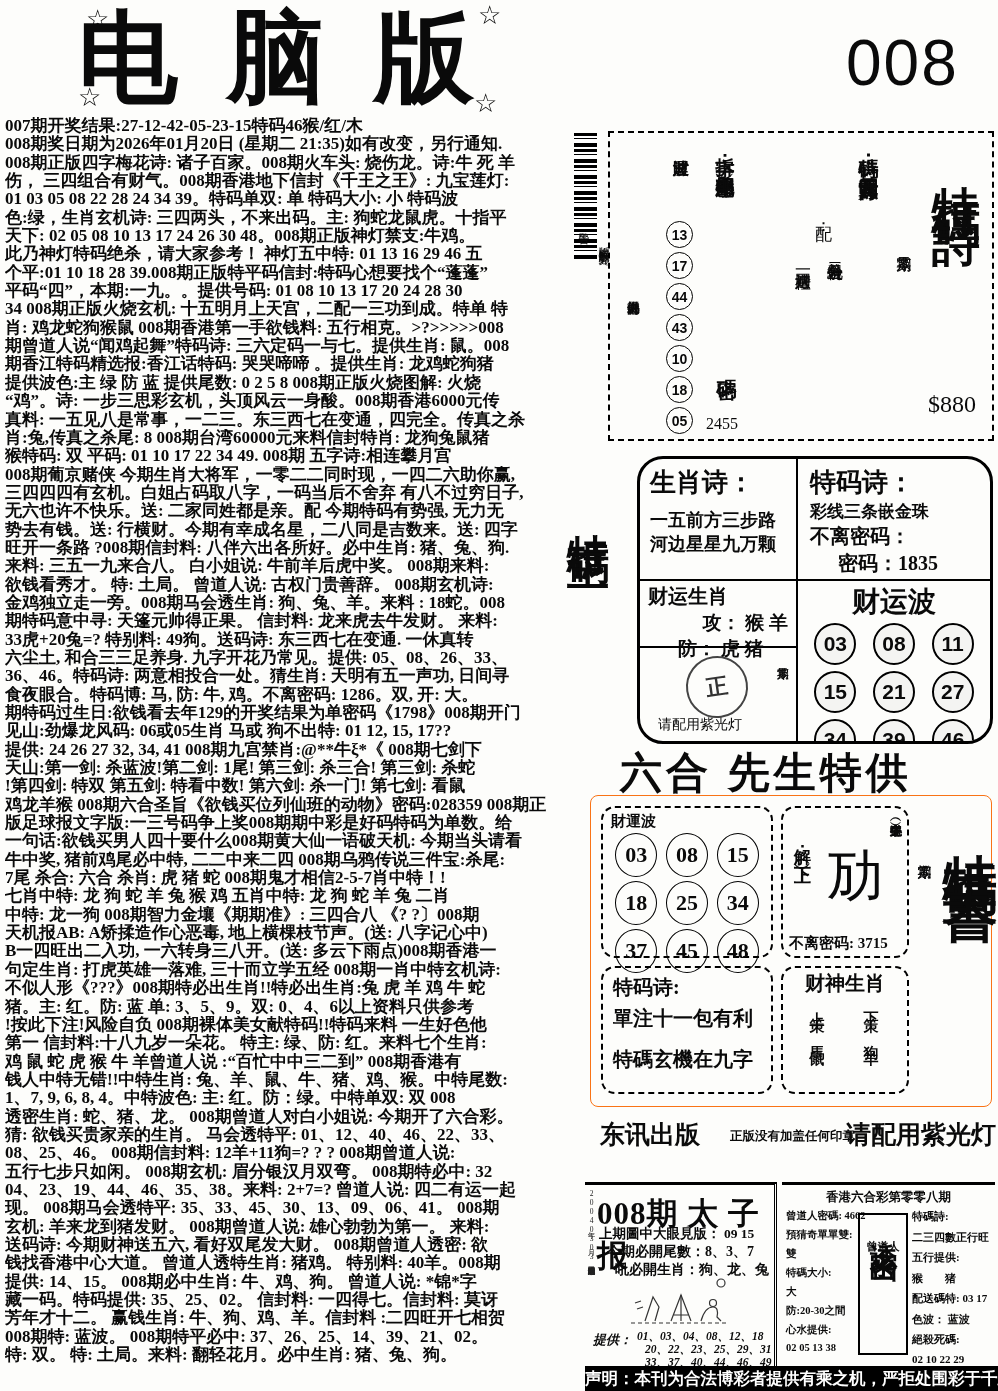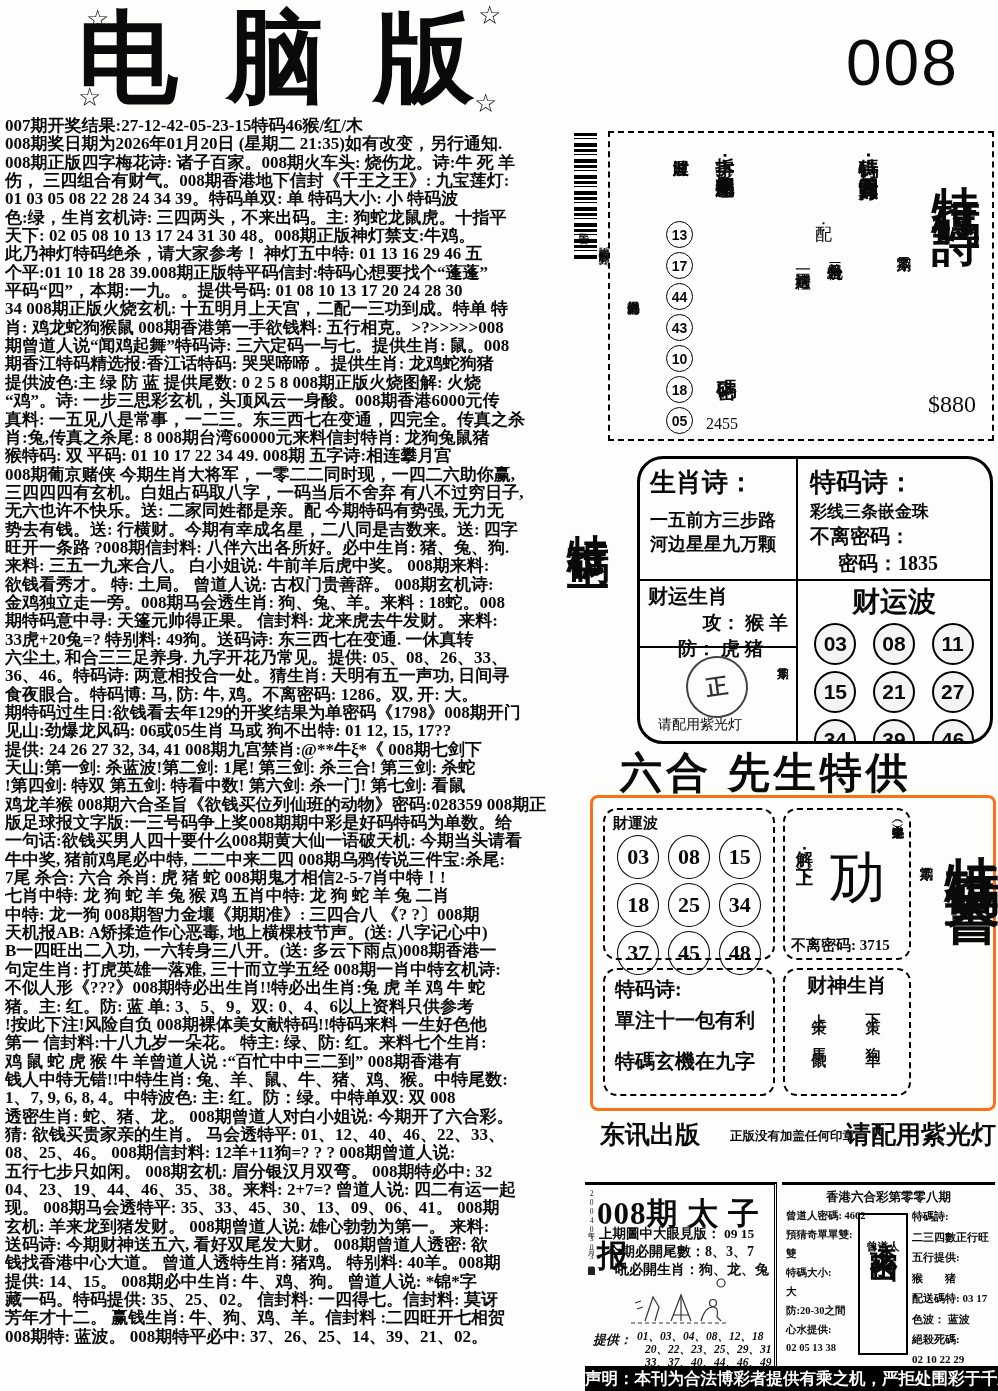--- a/index.html
+++ b/index.html
@@ -27,21 +27,21 @@
       border:1.5px solid #000;border-radius:50%;font-size:14px;font-weight:bold;margin:2px 0;
       font-family:"Liberation Sans","DejaVu Sans",sans-serif;}
   
   #tmw-title{left:560px;top:500px;font-size:42px;font-weight:900;letter-spacing:10px;}
   #tmw-box{left:637px;top:456px;width:350px;height:282px;border:3px solid #000;border-radius:26px;overflow:hidden;}
   .cell{position:absolute;box-sizing:border-box;}
   .circ2{display:flex;align-items:center;justify-content:center;width:38px;height:38px;border:2px solid #000;
       border-radius:50%;font-size:21px;font-weight:bold;font-family:"Liberation Sans","DejaVu Sans",sans-serif;background:#f4f4f2;}
   
   #liuhe-title{left:620px;top:745px;font-size:42px;font-weight:900;letter-spacing:4px;font-family:"Liberation Sans","DejaVu Sans",sans-serif;}
-  #liuhe-box{left:590px;top:795px;width:400px;height:310px;border:3px solid #f97316;border-radius:8px;}
+  #liuhe-box{left:590px;top:795px;width:400px;height:310px;border:1px solid #f97316;border-radius:8px;}
   .dashbox{position:absolute;border:2px dashed #000;border-radius:14px;box-sizing:border-box;}
   .circ3{display:flex;align-items:center;justify-content:center;width:40px;height:42px;border:1.5px solid #000;
       border-radius:50%;font-size:22px;font-weight:bold;font-family:"Liberation Serif","DejaVu Serif",serif;}
   
   .pubbig{font-size:25px;font-weight:bold;}
   
   #taizibao{left:585px;top:1182px;width:192px;height:184px;border-top:3px solid #000;border-right:3px double #000;box-sizing:border-box;}
   
   #toumihan{left:782px;top:1182px;width:213px;height:184px;border-top:3px solid #000;box-sizing:border-box;}
   #tmh-center{border:2.5px solid #000;}
@@ -64,21 +64,21 @@
   <div class="abs" id="issue-no">008</div>
 
   <div class="abs" id="main-text">
 
   <div>007期开奖结果:27-12-42-05-23-15特码46猴/红/木</div>
       <div>008期奖日期为2026年01月20日 (星期二 21:35)如有改变，另行通知.</div>
       <div>008期正版四字梅花诗: 诸子百家。008期火车头: 烧伤龙。诗:牛 死 羊</div>
       <div>伤， 三四组合有财气。008期香港地下信封《千王之王》:  九宝莲灯:</div>
       <div>01 03 05 08 22 28 24 34 39。特码单双: 单 特码大小: 小 特码波</div>
       <div>色:绿，生肖玄机诗: 三四两头，不来出码。主: 狗蛇龙鼠虎。十指平</div>
-      <div>天下: 02 05 08 10 13 17 24 31 30 48。008期正版神灯禁支:牛鸡。</div>
+      <div>天下: 02 05 08 10 13 17 24 26 30 48。008期正版神灯禁支:牛鸡。</div>
       <div>此乃神灯特码绝杀，请大家参考！ 神灯五中特:  01 13 16 29 46 五</div>
       <div>个平:01 10 18 28 39.008期正版特平码信封:特码心想要找个“蓬蓬”</div>
       <div>平码“四”，本期:一九。。提供号码: 01 08 10 13 17 20 24 28 30</div>
       <div>34 008期正版火烧玄机: 十五明月上天宫，二配一三功到成。特单 特</div>
       <div>肖: 鸡龙蛇狗猴鼠 008期香港第一手欲钱料: 五行相克。&gt;?&gt;&gt;&gt;&gt;&gt;008</div>
       <div>期曾道人说“闻鸡起舞”特码诗: 三六定码一与七。提供生肖: 鼠。008</div>
       <div>期香江特码精选报:香江话特码: 哭哭啼啼 。提供生肖:  龙鸡蛇狗猪</div>
       <div>提供波色:主 绿 防 蓝 提供尾数: 0 2 5 8 008期正版火烧图解: 火烧</div>
       <div>“鸡”。诗: 一步三思彩玄机，头顶风云一身酸。008期香港6000元传</div>
       <div>真料: 一五见八是常事，一二三。东三西七在变通，四完全。传真之杀</div>
@@ -125,20 +125,21 @@
       <div>五行七步只如闲。 008期玄机: 眉分银汉月双弯。 008期特必中: 32</div>
       <div>04、23、19、44、46、35、38。来料: 2+7=? 曾道人说: 四二有运一起</div>
       <div>现。 008期马会透特平: 35、33、45、30、13、09、06、41。 008期</div>
       <div>玄机: 羊来龙到猪发财。 008期曾道人说: 雄心勃勃为第一。 来料:</div>
       <div>送码诗: 今期财神送五六, 看好双尾发大财。 008期曾道人透密: 欲</div>
       <div>钱找香港中心大道。 曾道人透特生肖: 猪鸡。 特别料: 40羊。008期</div>
       <div>提供: 14、15。 008期必中生肖: 牛、鸡、狗。 曾道人说: *锦*字</div>
       <div>藏一码。特码提供: 35、25、02。 信封料: 一四得七。信封料: 莫讶</div>
       <div>芳年才十二。 赢钱生肖: 牛、狗、鸡、羊。信封料 :二四旺开七相贺</div>
       <div>008期特: 蓝波。 008期特平必中: 37、26、25、14、39、21、02。</div>
+      <div>特: 双。 特: 土局。来料: 翻轻花月。必中生肖: 猪、兔、狗。</div>
     </div>
 
   <div class="abs" id="barcode"></div>
   <div class="abs v" id="warn-v">警告</div>
   <div class="abs v" id="copy-v">版權所有翻版必究</div>
 
   <div class="abs" id="tema-box">
     <div class="abs v" style="left:14px;top:158px;font-size:13px;">香港馬會內部提供</div>
     <div class="abs v b" style="left:60px;top:14px;font-size:16px;">財運波</div>
     <div class="abs" style="left:56px;top:86px;display:flex;flex-direction:column;">

